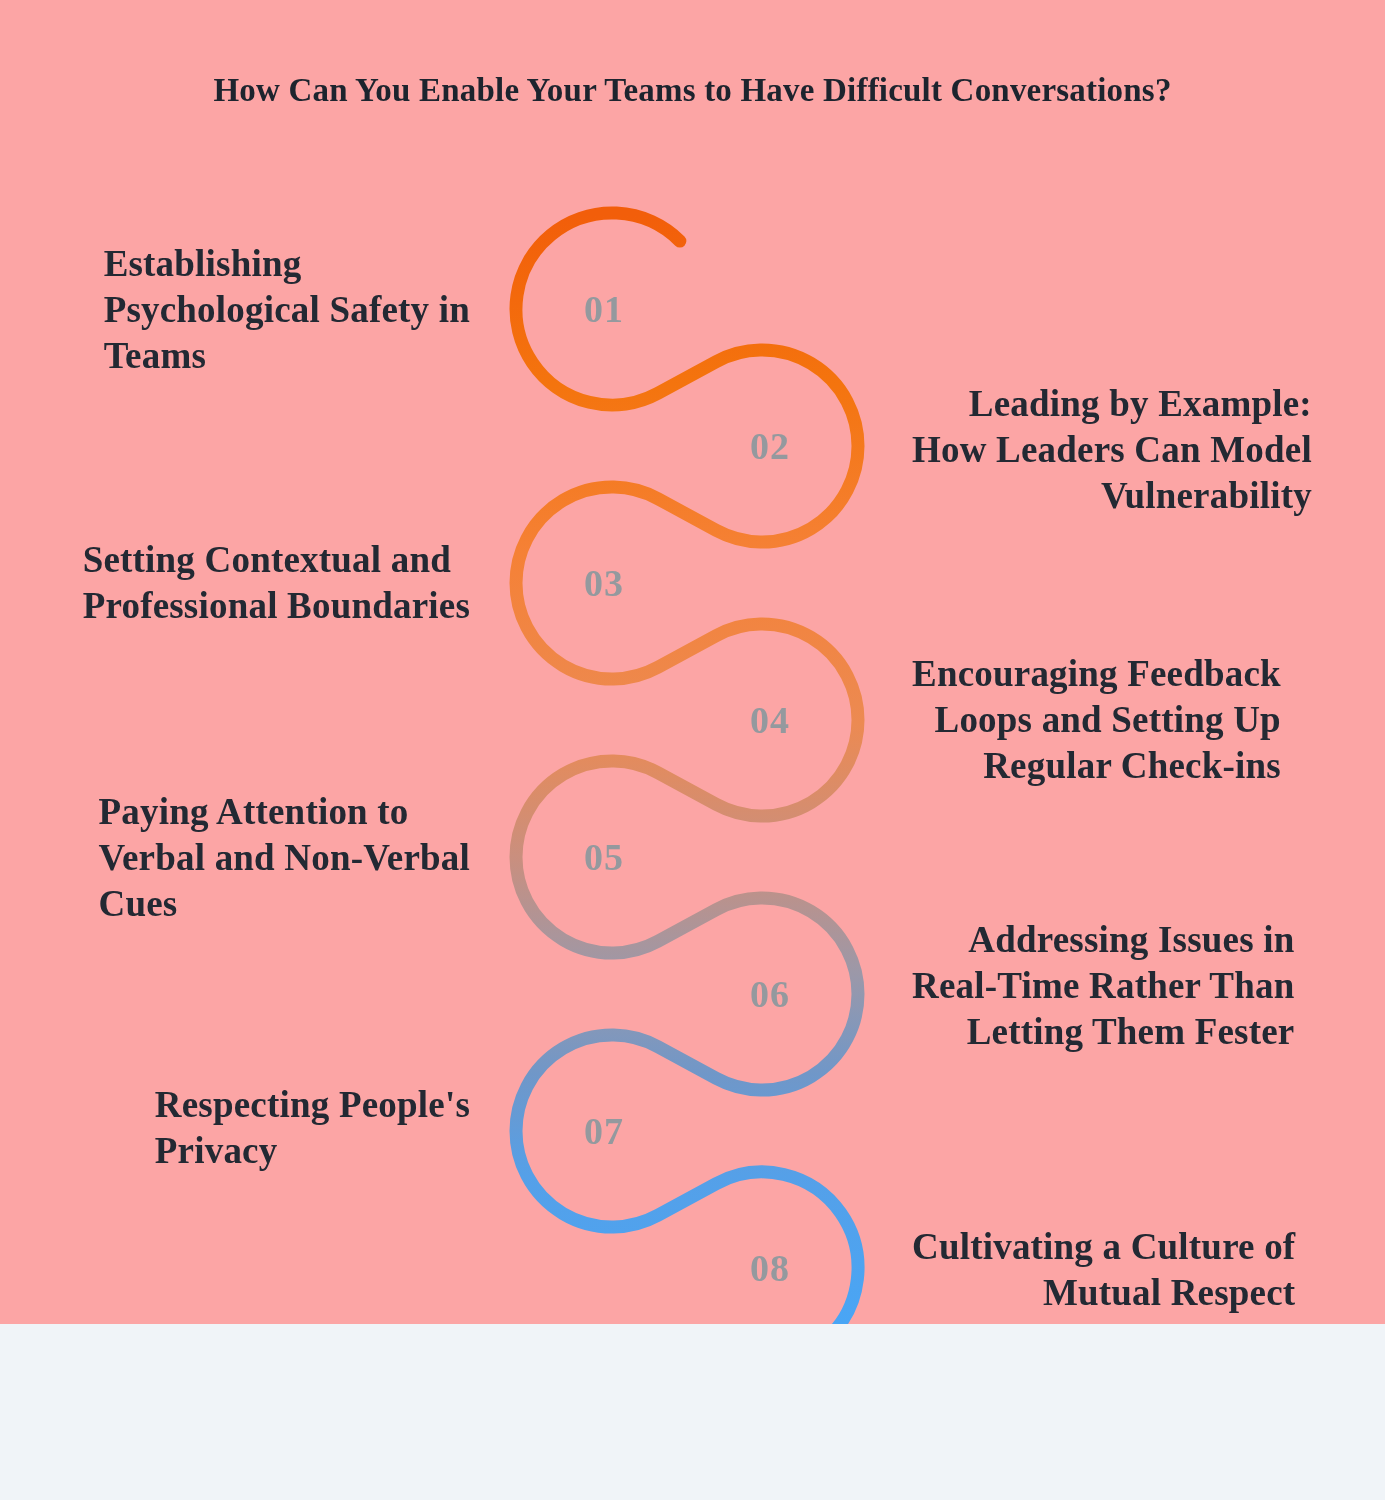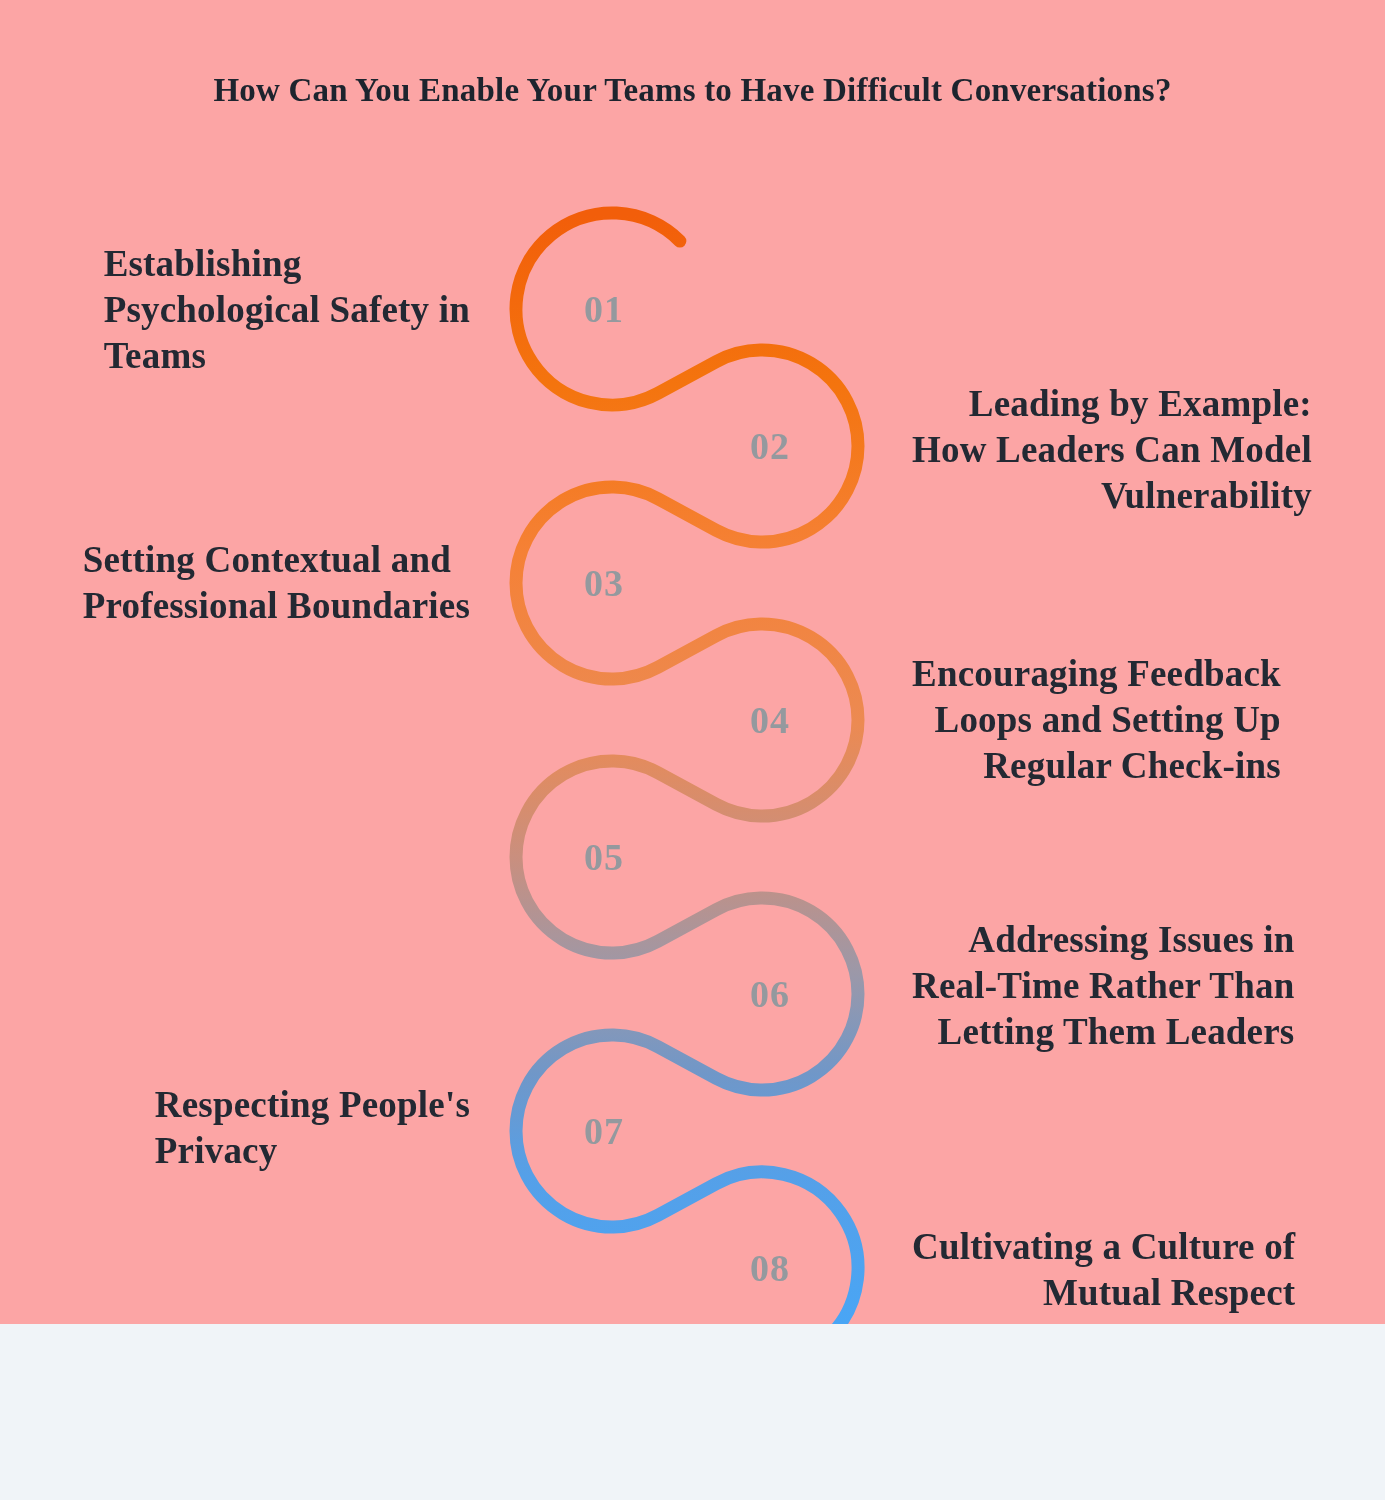--- a/index.html
+++ b/index.html
@@ -112,21 +112,24 @@
 Psychological Safety in
 Teams</div>
   <div class="step-label right" style="top:450px">Leading by Example:
 How Leaders Can Model
 Vulnerability</div>
   <div class="step-label left" style="top:583px">Setting Contextual and
 Professional Boundaries</div>
   <div class="step-label right" style="top:720px">Encouraging Feedback
 Loops and Setting Up
 Regular Check-ins</div>
+  <div class="step-label left" style="top:858px">Paying Attention to
+Verbal and Non-Verbal
+Cues</div>
   <div class="step-label right" style="top:986px">Addressing Issues in
 Real-Time Rather Than
-Letting Them Leaders</div>
+Letting Them Fester</div>
   <div class="step-label right" style="top:1270px">Cultivating a Culture of
 Mutual Respect</div>
   <div class="step-label left" style="top:1128px">Respecting People's
 Privacy</div>
 
 </div>
 
 </body></html>

